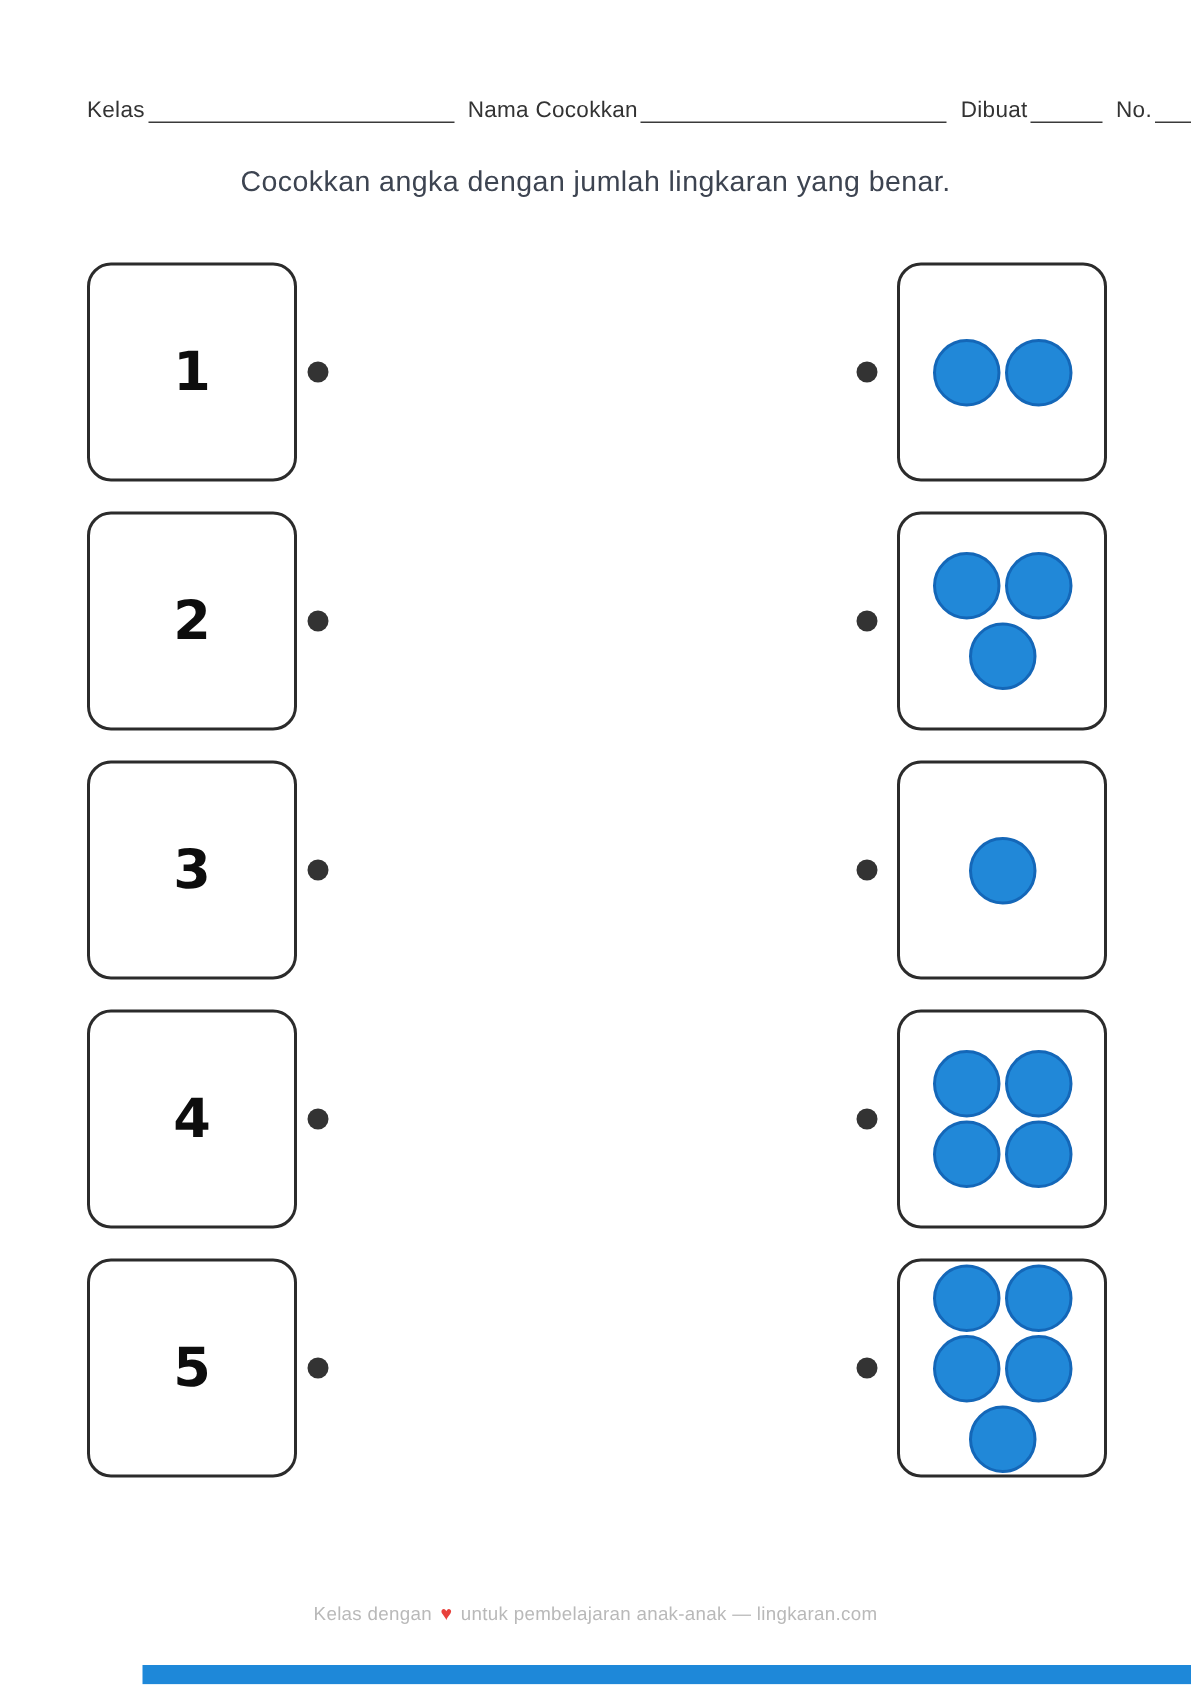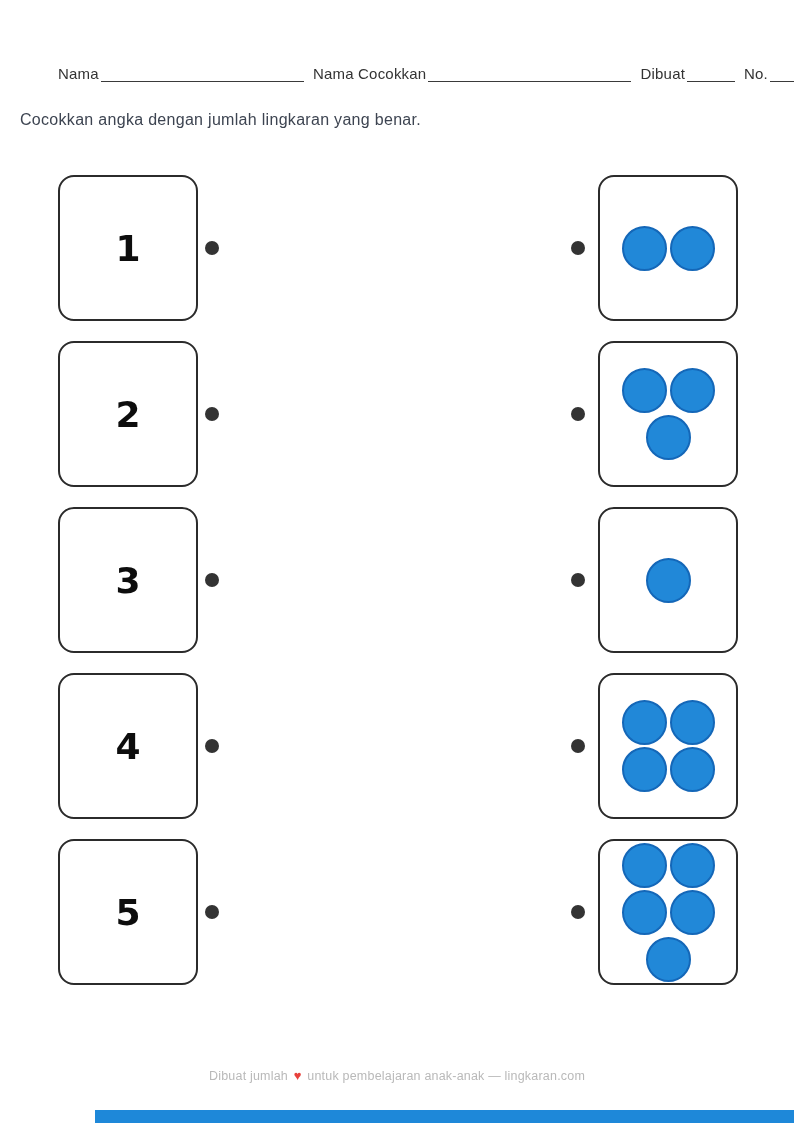--- a/index.html
+++ b/index.html
@@ -32,25 +32,24 @@
     margin-right: 9px;
   }
   .wline.grow { flex: 1 1 auto; }
   .wline.kelas { width: 48px; }
   .wline.no { flex: 0 0 24px; margin-right: 0; }
 
   
   .title {
     position: absolute;
     top: 111px; left: 0; width: 100%;
-    text-align: left;
-    font-size: 16px;
+    text-align: center;
+    font-size: 19px;
     color: var(--title-text, #3D4451);
     letter-spacing: 0.3px;
-    padding-left: 20px;
   }
 
   
   .worksheet { position: absolute; top: 175px; left: 0; right: 0; }
   .row { position: relative; height: 146px; margin-bottom: 20px; }
 
   .card {
     position: absolute;
     top: 0;
     width: 140px;
@@ -116,21 +115,21 @@
     height: 13px;
     background: var(--accent-bar, #1E88D9);
   }
 </style>
 </head>
 <body>
 
 <div class="page">
 
   <div class="header">
-    <span class="label">Nama</span>
+    <span class="label">Kelas</span>
     <span class="wline grow"></span>
     <span class="label">Nama Cocokkan</span>
     <span class="wline grow"></span>
     <span class="label">Dibuat</span>
     <span class="wline kelas"></span>
     <span class="label">No.</span>
     <span class="wline no"></span>
   </div>
 
   <div class="title">Cocokkan angka dengan jumlah lingkaran yang benar.</div>
@@ -224,19 +223,19 @@
             </div>
             <div class="dot-row">
               <span class="circle"></span>
             </div>
           </div>
     </div>
   </div>
 </div>
 
   <div class="footer">
-    <span>Dibuat jumlah</span>
+    <span>Kelas dengan</span>
     <span class="heart">♥</span>
     <span>untuk pembelajaran anak-anak — lingkaran.com</span>
   </div>
 
   <div class="accent-bar"></div>
 </div>
 
 </body></html>

